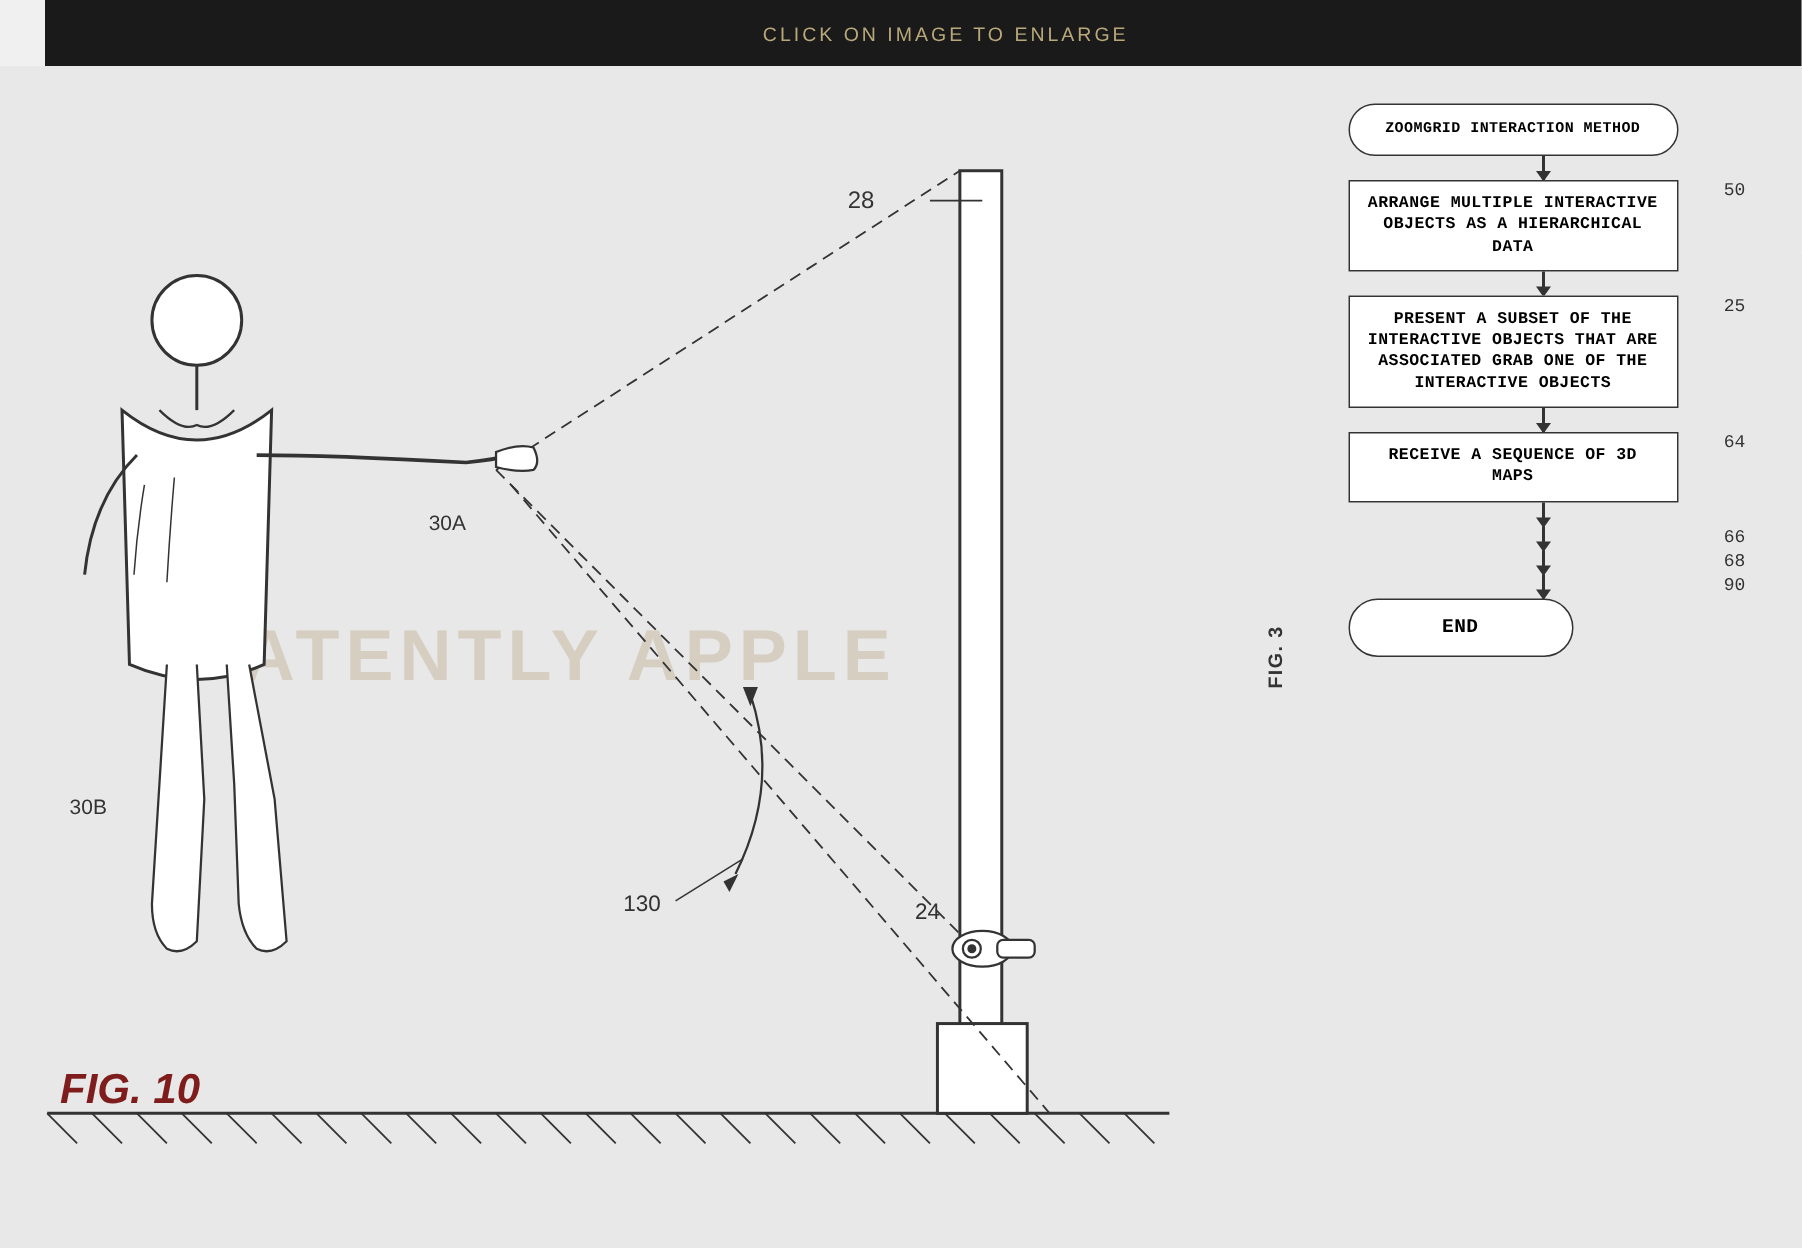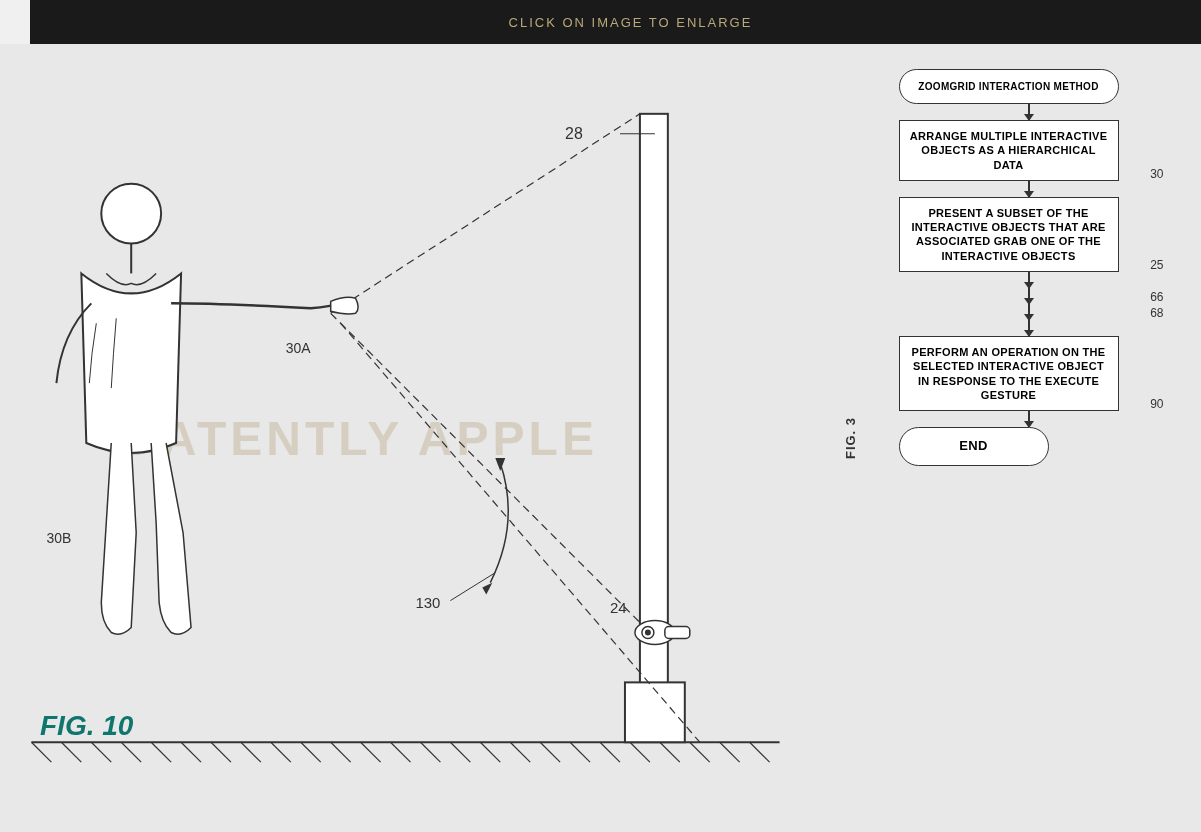--- a/index.html
+++ b/index.html
@@ -45,21 +45,21 @@
       padding: 20px;
     }
 
     
     .fig-label {
       position: absolute;
       bottom: 90px;
       left: 40px;
       font-size: 28px;
       font-weight: bold;
-      color: #0f766e;
+      color: #7f1d1d;
       font-style: italic;
     }
 
     
     .watermark {
       position: absolute;
       top: 50%;
       left: 50%;
       transform: translate(-60%, -50%);
       font-size: 48px;
@@ -136,23 +136,24 @@
       width: 0;
       height: 0;
       border-left: 5px solid transparent;
       border-right: 5px solid transparent;
       border-top: 7px solid #333;
     }
 
     
     .flow-row {
       display: flex;
-      align-items: flex-end;
+      align-items: flex-start;
       position: relative;
       width: 260px;
+      font-family: Liberation Mono, monospace;
     }
     .step-num {
       position: absolute;
       right: -5px;
       font-size: 12px;
       font-weight: normal;
       color: #333;
     }
 
     
@@ -275,49 +276,52 @@
     <div class="flowchart">
 
       <div class="flow-row">
         <div class="flow-box rounded" style="font-size:10px; padding:10px 16px;">ZOOMGRID INTERACTION METHOD</div>
       </div>
 
       <div class="flow-arrow"></div>
 
       <div class="flow-row">
         <div class="flow-box">ARRANGE MULTIPLE INTERACTIVE OBJECTS AS A HIERARCHICAL DATA</div>
-        <span class="step-num">30</span>
+        <span class="step-num">50</span>
       </div>
 
       <div class="flow-arrow"></div>
 
       <div class="flow-row">
         <div class="flow-box">PRESENT A SUBSET OF THE INTERACTIVE OBJECTS THAT ARE ASSOCIATED GRAB ONE OF THE INTERACTIVE OBJECTS</div>
         <span class="step-num">25</span>
       </div>
 
       <div class="flow-arrow"></div>
 
+      <div class="flow-row">
+        <div class="flow-box">RECEIVE A SEQUENCE OF 3D MAPS</div>
+        <span class="step-num">64</span>
+      </div>
 
       <div class="flow-arrow"></div>
 
       <div class="flow-row">
         <span class="step-num">66</span>
       </div>
 
       <div class="flow-arrow"></div>
 
       <div class="flow-row">
         <span class="step-num">68</span>
       </div>
 
       <div class="flow-arrow"></div>
 
       <div class="flow-row">
-        <div class="flow-box">PERFORM AN OPERATION ON THE SELECTED INTERACTIVE OBJECT IN RESPONSE TO THE EXECUTE GESTURE</div>
         <span class="step-num">90</span>
       </div>
 
       <div class="flow-arrow"></div>
 
       <div class="flow-row">
         <div class="flow-box rounded" style="font-size:13px; padding:10px 30px; width:150px;">END</div>
       </div>
 
     </div>

